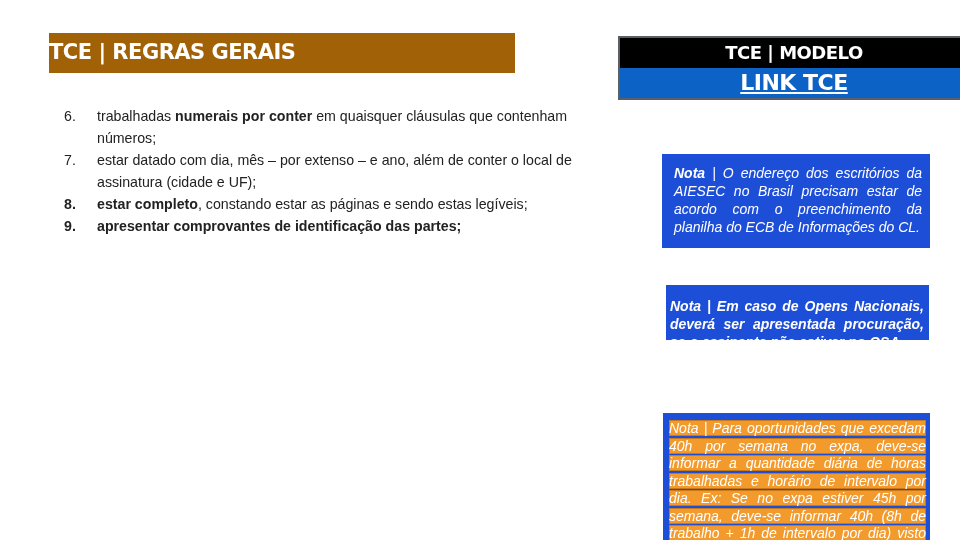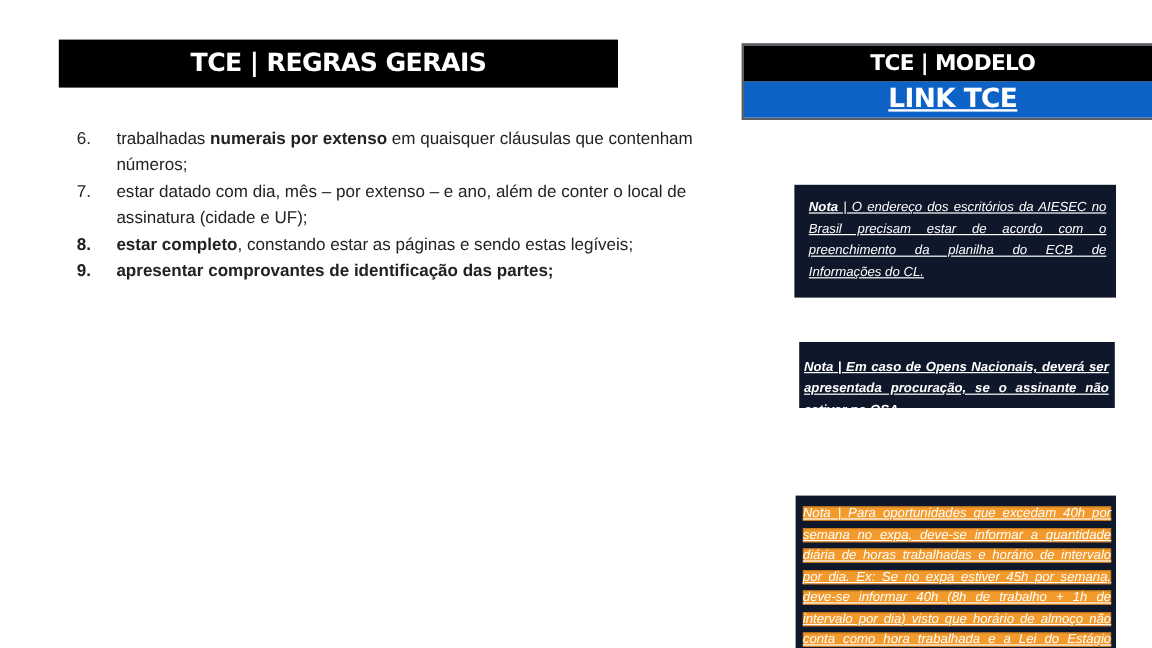--- a/index.html
+++ b/index.html
@@ -2,21 +2,21 @@
 <html><head>
 <meta charset="utf-8">
 <style>
   html, body { margin:0; padding:0; }
   body {
     width:960px; height:540px; background:#ffffff; position:relative; overflow:hidden;
     font-family:"Liberation Sans", sans-serif;
   }
   .title-bar {
     position:absolute; left:49px; top:33px; width:466px; height:40px;
-    background:#000000; color:#fff; text-align:center;
+    background:#a16207; color:#fff; text-align:left;
     font-family:"DejaVu Sans", sans-serif; font-weight:bold; font-size:21px; line-height:38px;
     letter-spacing:-0.5px;
   }
   .model-box {
     position:absolute; left:618px; top:36px; width:352px; height:64px;
     border:2px solid #5a5f66; box-sizing:border-box;
   }
   .model-head {
     height:30px; background:#000; color:#fff; text-align:center;
     font-family:"DejaVu Sans", sans-serif; font-weight:bold; font-size:18px; line-height:30px;
@@ -31,45 +31,44 @@
     position:absolute; left:64px; top:105px; width:548px;
     font-family:"Liberation Sans", sans-serif; font-size:14.2px; line-height:22px; color:#222;
     margin:0; padding:0; list-style:none;
   }
   .rules li { display:flex; }
   .rules .num { width:33px; flex:none; }
   .rules .txt { flex:1; }
   .rules .bold { font-weight:bold; }
   .rules a { color:#1a8fa8; text-decoration:underline; }
   .note {
-    position:absolute; background:#0f172a; color:#fff; box-sizing:border-box;
-    font-family:"Liberation Sans", sans-serif; font-style:italic; font-size:11px; line-height:18px;
+    position:absolute; background:#1d4ed8; color:#fff; box-sizing:border-box;
+    font-family:"Liberation Sans", sans-serif; font-style:italic; font-size:14px; line-height:18px;
     text-align:justify;
-    text-decoration:underline;
   }
   .note1 { left:662px; top:154px; width:268px; height:94px; padding:10px 8px 8px 12px; }
   .note2 { left:666px; top:285px; width:263px; height:55px; padding:12px 5px 0 4px; font-weight:bold; }
   .note3 { left:663px; top:365px; width:267px; height:150px; padding:7px 4px 4px 6px; line-height:17.5px;margin-top:48px; }
   .note3 .hl { background:#f39a2c; color:#fff; box-shadow:0 0 0 1px #c77a1d inset; }
   b.lbl { font-weight:bold; }
 </style>
 </head>
 <body>
 
 <div class="title-bar">TCE | REGRAS GERAIS</div>
 
 <div class="model-box">
   <div class="model-head">TCE | MODELO</div>
   <div class="model-link">LINK TCE</div>
 </div>
 
 <ul class="rules">
   <li>
     <span class="num">6.</span>
-    <span class="txt"><span>trabalhadas </span><span class="bold">numerais por extenso</span><span> em quaisquer cláusulas que contenham números;</span></span>
+    <span class="txt"><span>trabalhadas </span><span class="bold">numerais por conter</span><span> em quaisquer cláusulas que contenham números;</span></span>
   </li>
   <li>
     <span class="num">7.</span>
     <span class="txt">estar datado com dia, mês – por extenso – e ano, além de conter o local de assinatura (cidade e UF);</span>
   </li>
   <li>
     <span class="num bold">8.</span>
     <span class="txt"><span class="bold">estar completo</span><span>, constando estar as páginas e sendo estas legíveis;</span></span>
   </li>
   <li>

